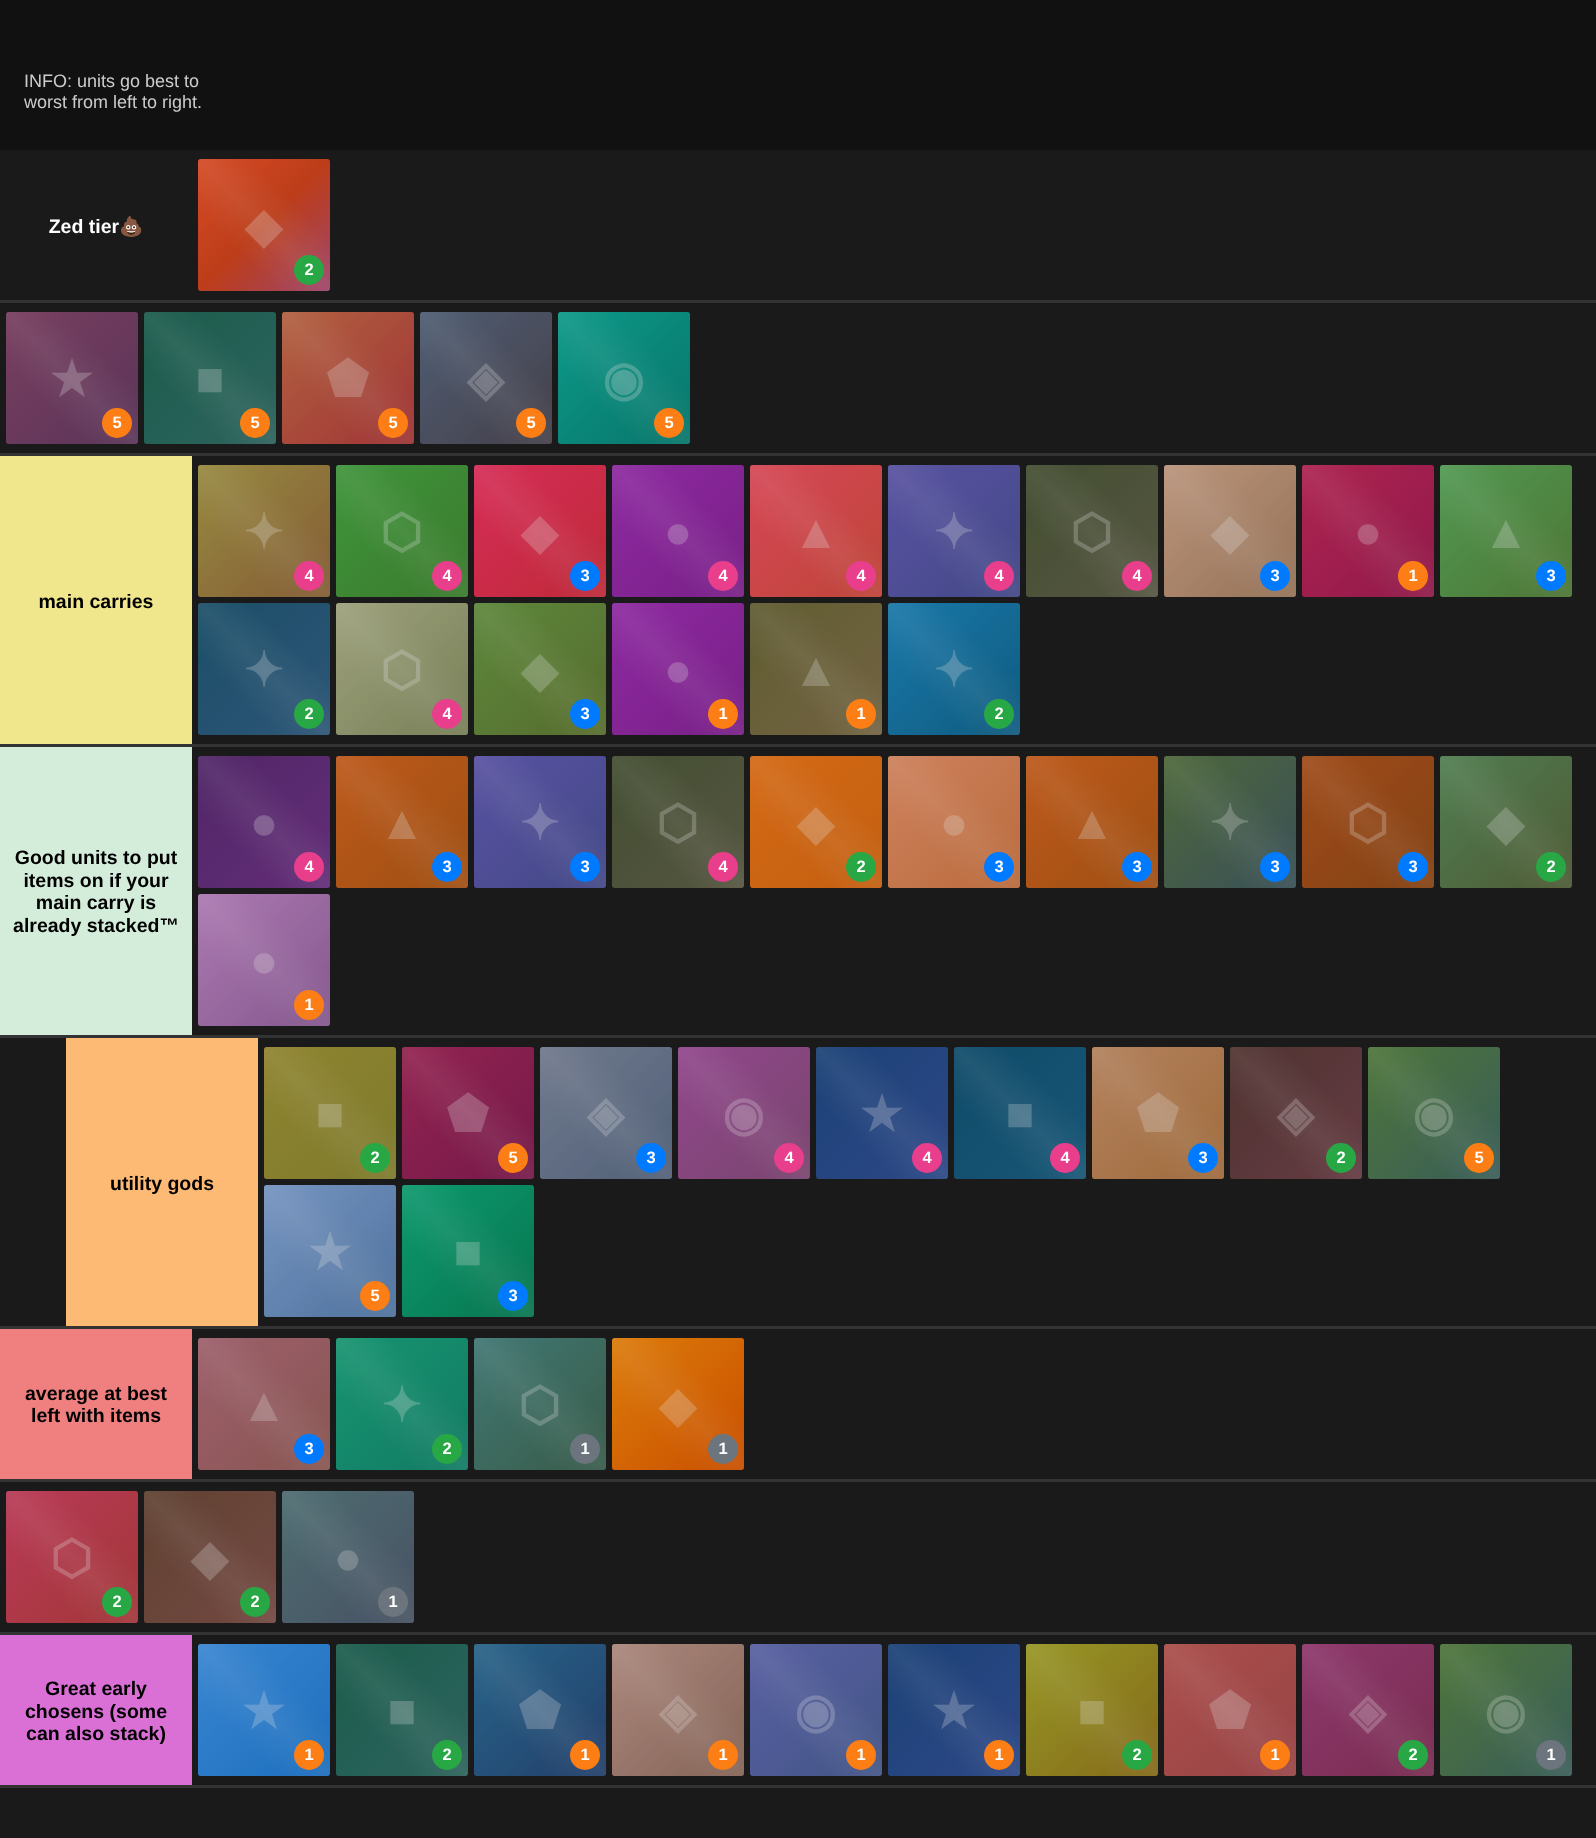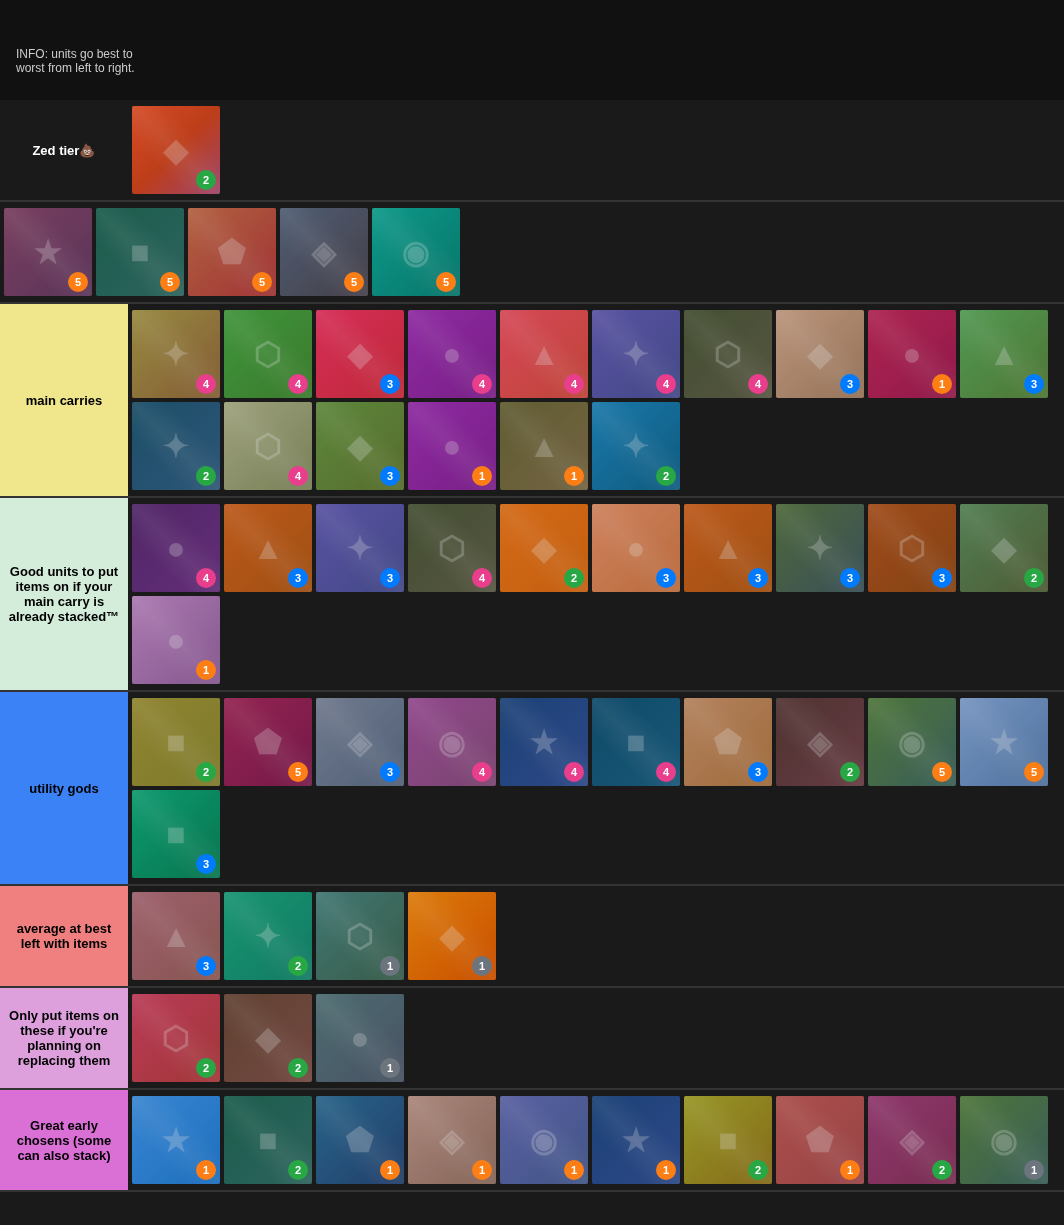--- a/index.html
+++ b/index.html
@@ -362,21 +362,21 @@
           <div class="champ-cell">
             <div class="champ-box" style="background: linear-gradient(135deg, rgb(189, 195, 199) 0%, rgb(127, 140, 141) 100%);">
               <div style="position: absolute; inset: 0px; background: rgba(200, 0, 200, 0.3); display: flex; align-items: center; justify-content: center; font-size: 32px; color: rgba(255, 255, 255, 0.25); font-weight: bold;">●</div>
               <div style="position: absolute; inset: 0px; background: linear-gradient(45deg, transparent 30%, rgba(255, 255, 255, 0.08) 50%, transparent 70%);"></div>
             </div>
             <div class="badge" style="background: rgb(253, 126, 20);">1</div>
           </div>
         </div>
       </div>
       <div class="tier-row">
-        <div class="tier-label" style="background: #3b82f6; color: rgb(0, 0, 0);">utility gods</div>
+        <div class="tier-label" style="background: #fdba74; color: rgb(0, 0, 0); margin-left: 44px;">utility gods</div>
         <div class="tier-items">
           <div class="champ-cell">
             <div class="champ-box" style="background: linear-gradient(135deg, rgb(230, 126, 34) 0%, rgb(202, 111, 30) 100%);">
               <div style="position: absolute; inset: 0px; background: rgba(0, 200, 100, 0.3); display: flex; align-items: center; justify-content: center; font-size: 32px; color: rgba(255, 255, 255, 0.25); font-weight: bold;">■</div>
               <div style="position: absolute; inset: 0px; background: linear-gradient(45deg, transparent 30%, rgba(255, 255, 255, 0.08) 50%, transparent 70%);"></div>
             </div>
             <div class="badge" style="background: rgb(40, 167, 69);">2</div>
           </div>
           <div class="champ-cell">
             <div class="champ-box" style="background: linear-gradient(135deg, rgb(192, 57, 43) 0%, rgb(146, 43, 33) 100%);">
@@ -477,21 +477,20 @@
           <div class="champ-cell">
             <div class="champ-box" style="background: linear-gradient(135deg, rgb(243, 156, 18) 0%, rgb(211, 84, 0) 100%);">
               <div style="position: absolute; inset: 0px; background: rgba(255, 100, 0, 0.3); display: flex; align-items: center; justify-content: center; font-size: 32px; color: rgba(255, 255, 255, 0.25); font-weight: bold;">◆</div>
               <div style="position: absolute; inset: 0px; background: linear-gradient(45deg, transparent 30%, rgba(255, 255, 255, 0.08) 50%, transparent 70%);"></div>
             </div>
             <div class="badge" style="background: rgb(108, 117, 125);">1</div>
           </div>
         </div>
       </div>
       <div class="tier-row">
-        <div class="tier-label" style="background: rgb(221, 160, 221); color: rgb(0, 0, 0);">Only put items on these if you're planning on replacing them</div>
         <div class="tier-items">
           <div class="champ-cell">
             <div class="champ-box" style="background: linear-gradient(135deg, rgb(233, 30, 140) 0%, rgb(194, 24, 91) 100%);">
               <div style="position: absolute; inset: 0px; background: rgba(150, 150, 0, 0.3); display: flex; align-items: center; justify-content: center; font-size: 32px; color: rgba(255, 255, 255, 0.25); font-weight: bold;">⬡</div>
               <div style="position: absolute; inset: 0px; background: linear-gradient(45deg, transparent 30%, rgba(255, 255, 255, 0.08) 50%, transparent 70%);"></div>
             </div>
             <div class="badge" style="background: rgb(40, 167, 69);">2</div>
           </div>
           <div class="champ-cell">
             <div class="champ-box" style="background: linear-gradient(135deg, rgb(44, 62, 80) 0%, rgb(74, 74, 106) 100%);">

